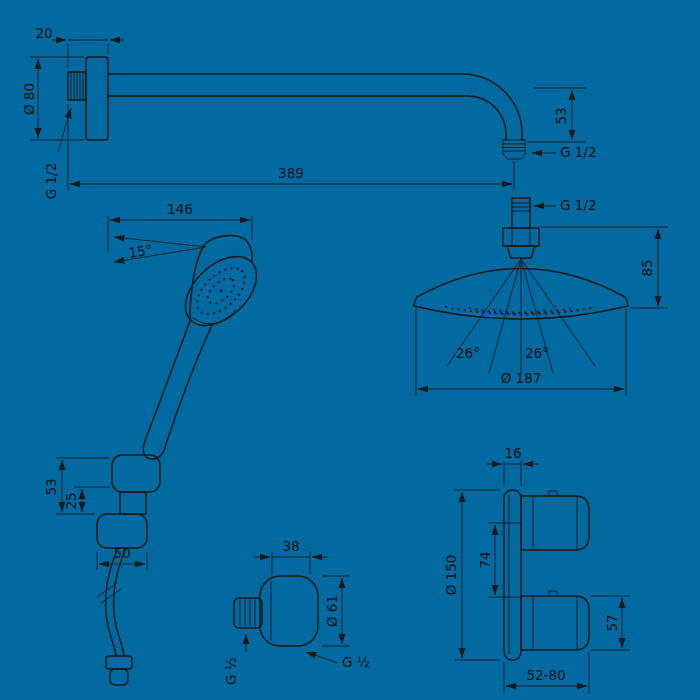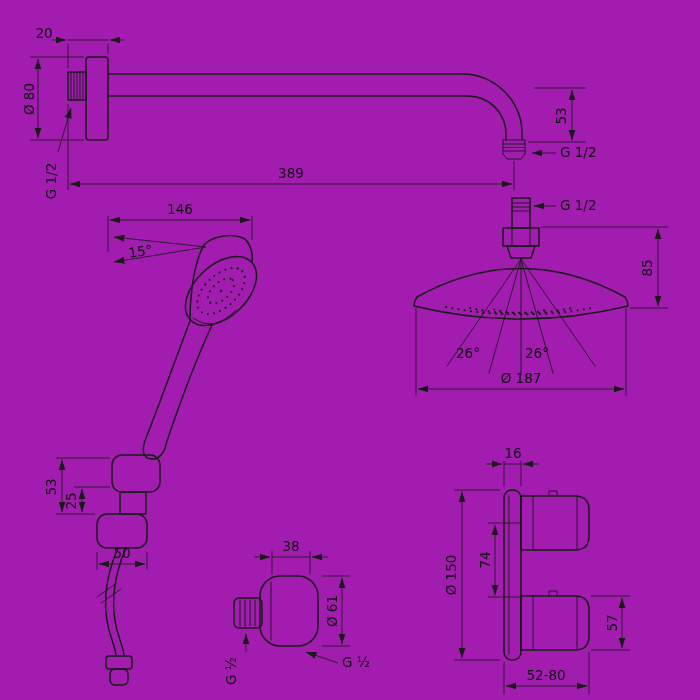--- a/index.html
+++ b/index.html
@@ -1,16 +1,16 @@
 <!DOCTYPE html>
 <html><head>
 <meta charset="utf-8">
 <style>
   html,body{margin:0;padding:0;background:#ffffff}
-  .stage{width:700px;height:700px;position:relative;background:#a21caf;overflow:hidden}
+  .stage{width:700px;height:700px;position:relative;background:#0369a1;overflow:hidden}
   svg{display:block}
   svg text{font-family:"DejaVu Sans","Liberation Sans",sans-serif;font-size:13.5px;fill:#111111}
   .o{fill:none;stroke:#1a1a1a;stroke-width:1.5;stroke-linejoin:round;stroke-linecap:round}
   .t{fill:none;stroke:#1a1a1a;stroke-width:0.9;stroke-linejoin:round;stroke-linecap:round}
   .d{fill:none;stroke:#1a1a1a;stroke-width:0.85}
   .dot{fill:none;stroke:#1a1a1a;stroke-width:2.1;stroke-dasharray:0.1 6.2;stroke-linecap:round}
 </style>
 </head>
 <body>
 

